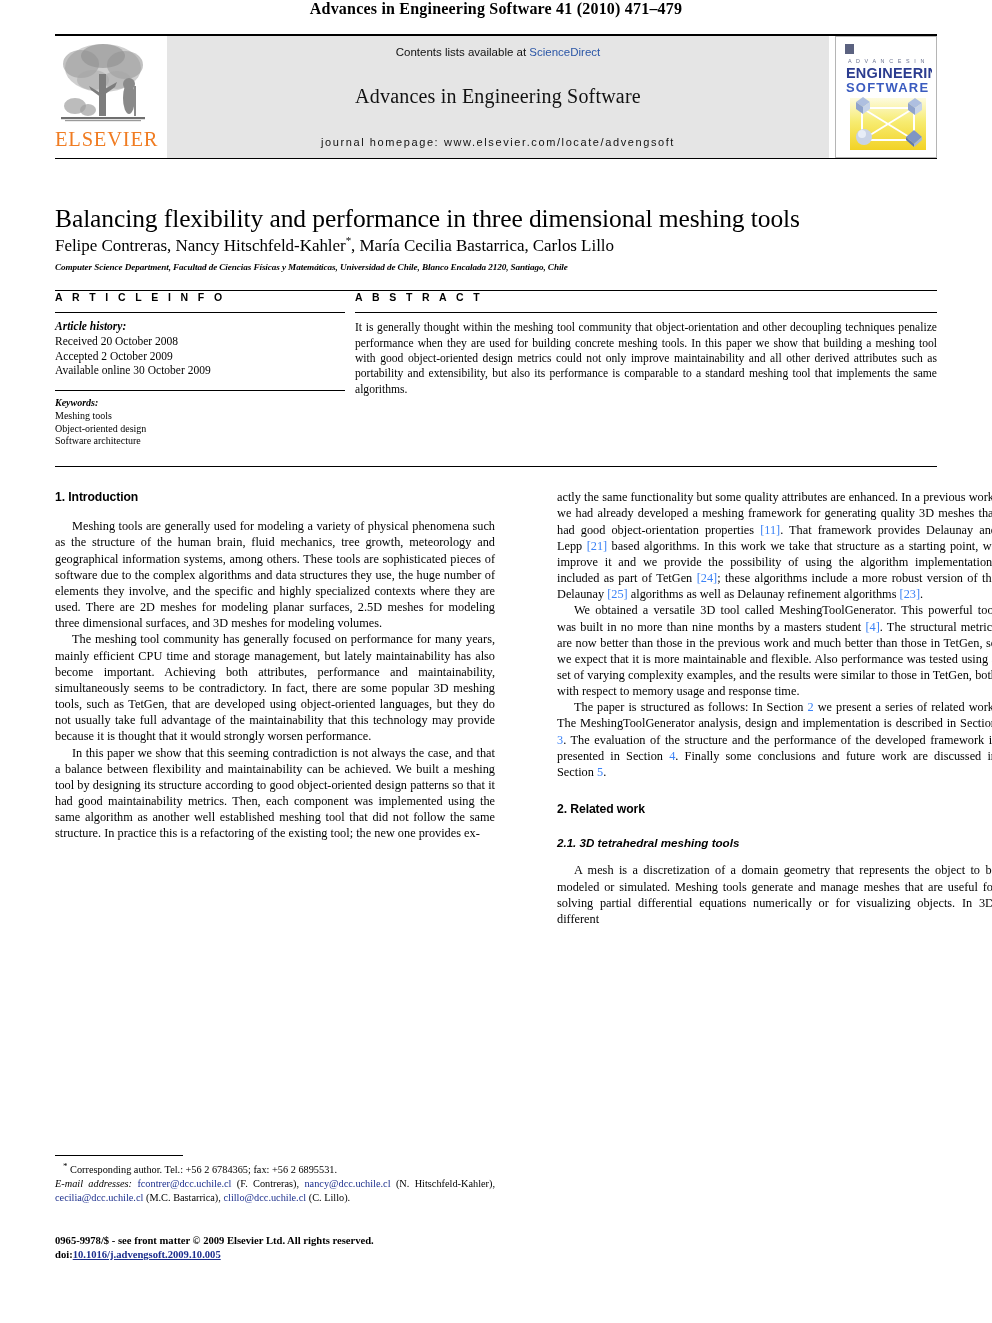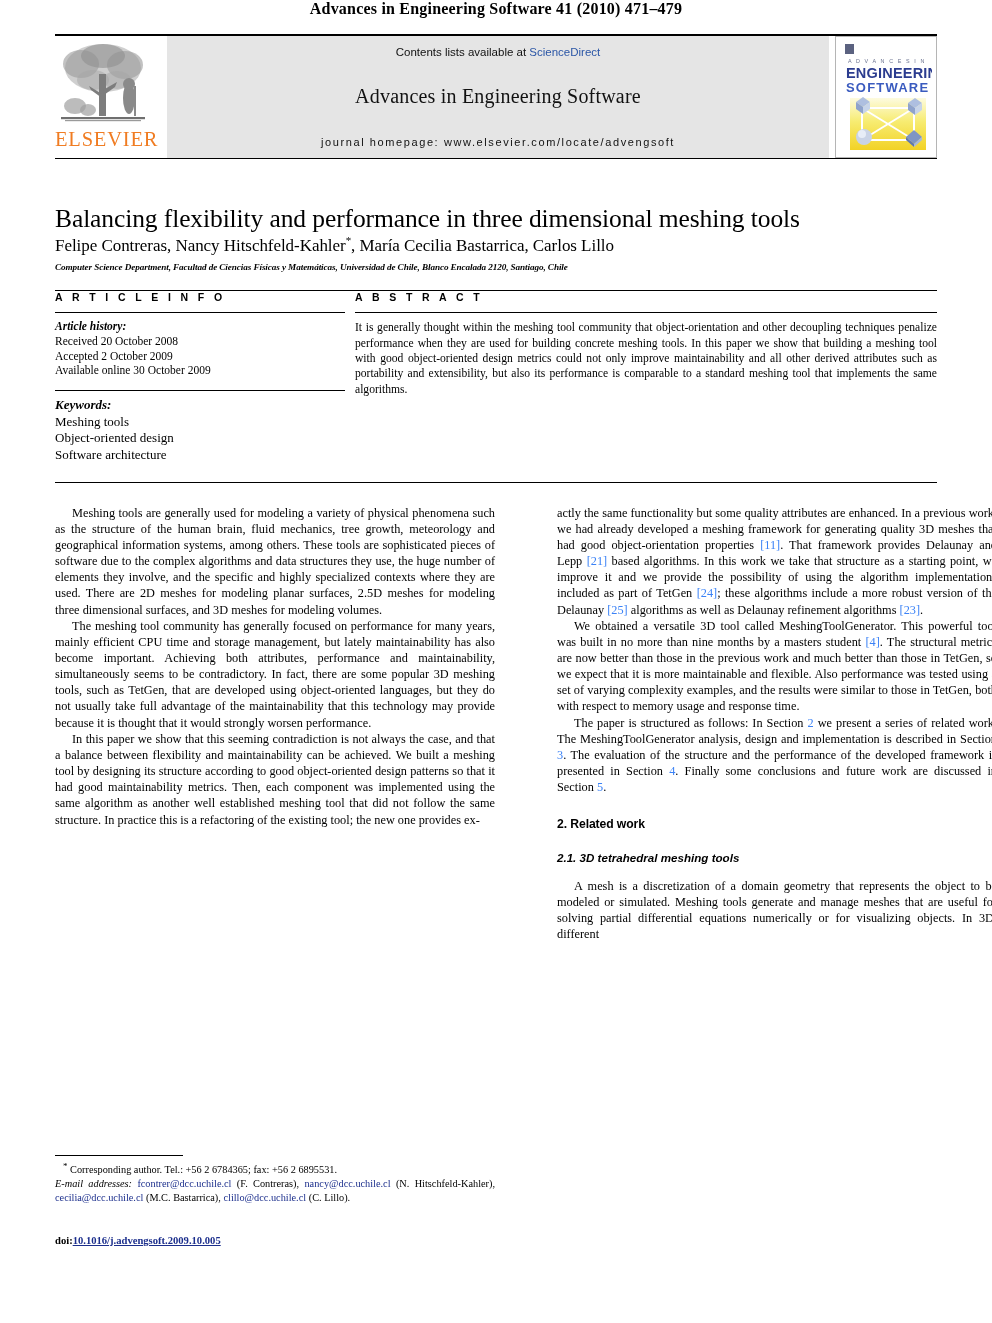--- a/index.html
+++ b/index.html
@@ -146,21 +146,21 @@
     font-size: 10.5px;
     font-weight: bold;
     letter-spacing: 3.4px;
     margin-bottom: 9px;
   }
   .thin-rule { border-top: 1px solid #000; }
 
   .hist-block { margin-top: 6px; font-size: 11.5px; line-height: 1.28; }
   .hist-block .lbl { font-style: italic; font-weight: bold; }
   .kw-rule { border-top: 1px solid #000; margin-top: 12px; }
-  .kw-block { margin-top: 6px; font-size: 13px; line-height: 1.28; }
+  .kw-block { margin-top: 6px; font-size: 10px; line-height: 1.28; }
   .kw-block .lbl { font-style: italic; font-weight: bold; }
 
   .abstract-body {
     margin-top: 7px;
     font-size: 11.6px;
     line-height: 1.33;
     text-align: justify;
   }
   .abstract-copyright {
     margin-top: 3px;
@@ -358,20 +358,21 @@
       <div class="thin-rule"></div>
       <div class="abstract-body">It is generally thought within the meshing tool community that object-orientation and other decoupling techniques penalize performance when they are used for building concrete meshing tools. In this paper we show that building a meshing tool with good object-oriented design metrics could not only improve maintainability and all other derived attributes such as portability and extensibility, but also its performance is comparable to a standard meshing tool that implements the same algorithms.</div>
     </div>
   </div>
 
   <div class="info-rule-bottom"></div>
 
   <div class="body-cols">
 
     <div class="bcol left">
+      <h2>1. Introduction</h2>
       <p>Meshing tools are generally used for modeling a variety of physical phenomena such as the structure of the human brain, fluid mechanics, tree growth, meteorology and geographical information systems, among others. These tools are sophisticated pieces of software due to the complex algorithms and data structures they use, the huge number of elements they involve, and the specific and highly specialized contexts where they are used. There are 2D meshes for modeling planar surfaces, 2.5D meshes for modeling three dimensional surfaces, and 3D meshes for modeling volumes.</p>
       <p>The meshing tool community has generally focused on performance for many years, mainly efficient CPU time and storage management, but lately maintainability has also become important. Achieving both attributes, performance and maintainability, simultaneously seems to be contradictory. In fact, there are some popular 3D meshing tools, such as TetGen, that are developed using object-oriented languages, but they do not usually take full advantage of the maintainability that this technology may provide because it is thought that it would strongly worsen performance.</p>
       <p>In this paper we show that this seeming contradiction is not always the case, and that a balance between flexibility and maintainability can be achieved. We built a meshing tool by designing its structure according to good object-oriented design patterns so that it had good maintainability metrics. Then, each component was implemented using the same algorithm as another well established meshing tool that did not follow the same structure. In practice this is a refactoring of the existing tool; the new one provides ex-</p>
     </div>
 
     <div class="bcol right">
       <p class="noindent"><span>actly the same functionality but some quality attributes are enhanced. In a previous work, we had already developed a meshing framework for generating quality 3D meshes that had good object-orientation properties </span><a class="cite" href="#">[11]</a><span>. That framework provides Delaunay and Lepp </span><a class="cite" href="#">[21]</a><span> based algorithms. In this work we take that structure as a starting point, we improve it and we provide the possibility of using the algorithm implementations included as part of TetGen </span><a class="cite" href="#">[24]</a><span>; these algorithms include a more robust version of the Delaunay </span><a class="cite" href="#">[25]</a><span> algorithms as well as Delaunay refinement algorithms </span><a class="cite" href="#">[23]</a><span>.</span></p>
 
       <p><span>We obtained a versatile 3D tool called MeshingToolGenerator. This powerful tool was built in no more than nine months by a masters student </span><a class="cite" href="#">[4]</a><span>. The structural metrics are now better than those in the previous work and much better than those in TetGen, so we expect that it is more maintainable and flexible. Also performance was tested using a set of varying complexity examples, and the results were similar to those in TetGen, both with respect to memory usage and response time.</span></p>
 
@@ -396,16 +397,17 @@
       <a class="mail" href="#">nancy@dcc.uchile.cl</a>
       <span>(N. Hitschfeld-Kahler)</span>,
       <a class="mail" href="#">cecilia@dcc.uchile.cl</a>
       <span>(M.C. Bastarrica)</span>,
       <a class="mail" href="#">clillo@dcc.uchile.cl</a>
       <span>(C. Lillo)</span>.
     </div>
   </div>
 
   <div class="issn-block">
+    <div>0965-9978/$ - see front matter © 2009 Elsevier Ltd. All rights reserved.</div>
     <div><span>doi:</span><a class="doi" href="#">10.1016/j.advengsoft.2009.10.005</a></div>
   </div>
 
 </div>
 
 </body></html>

